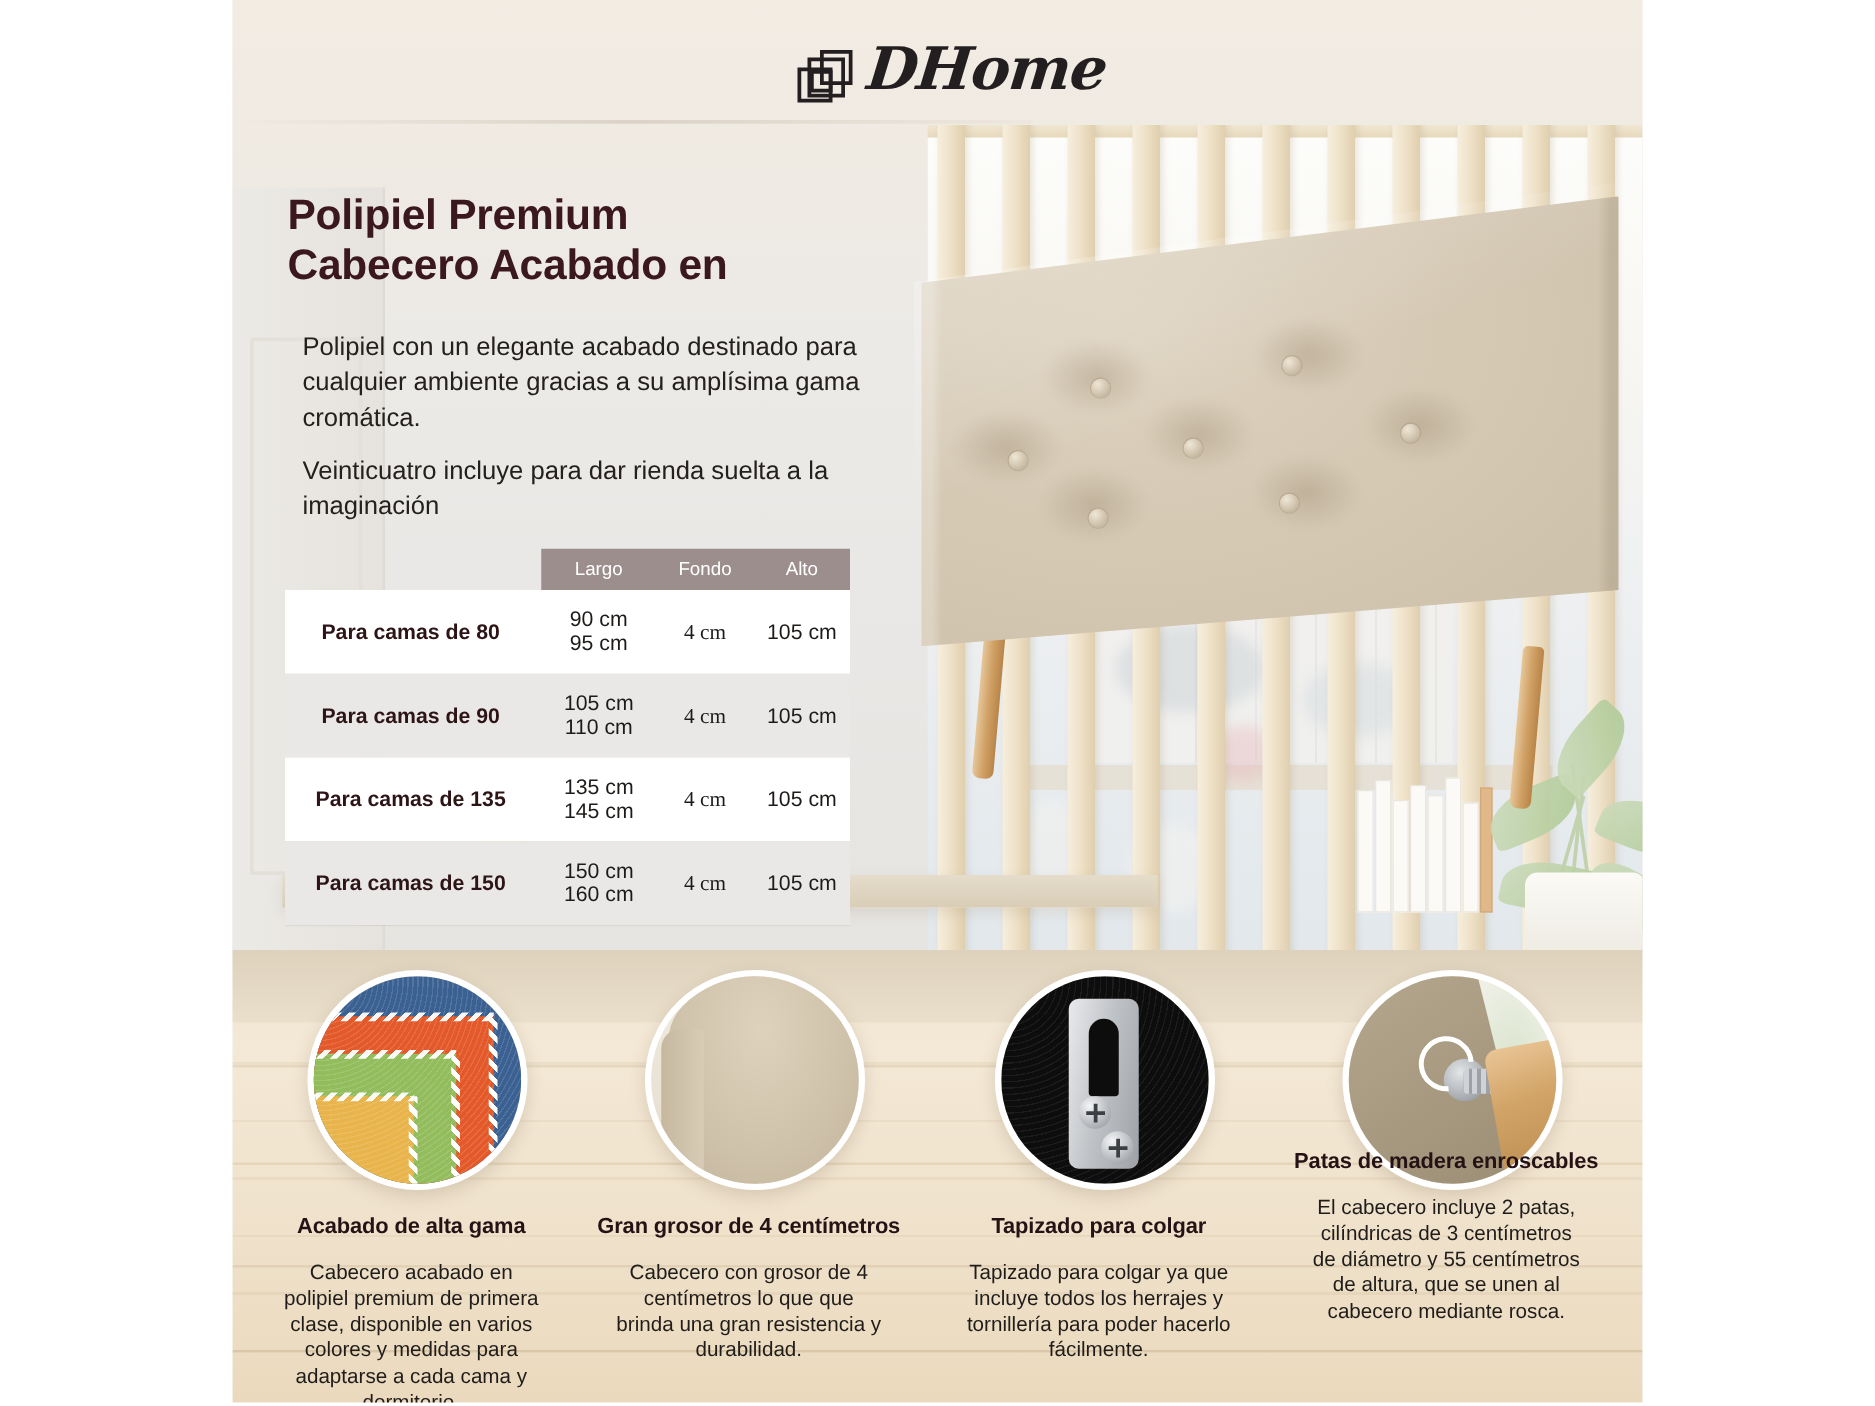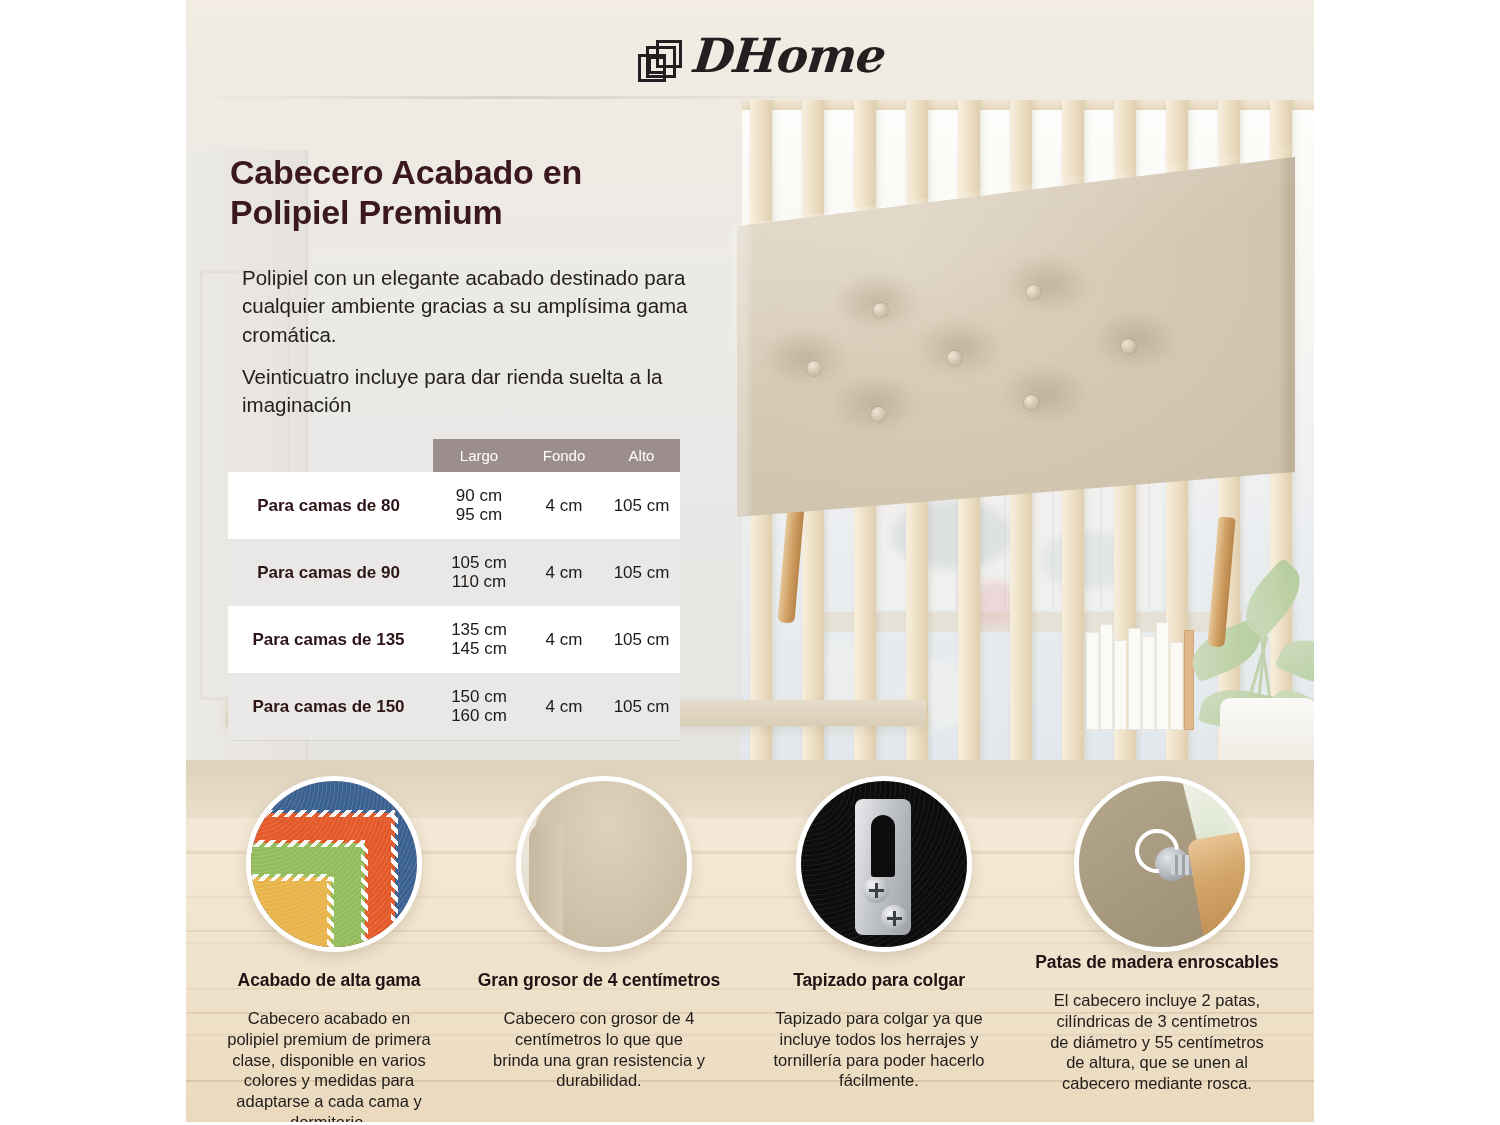--- a/index.html
+++ b/index.html
@@ -170,21 +170,21 @@
   }
   .spec-row.odd{background:#ffffff;}
   .spec-row.even{background:#e9e8e6;}
   .spec-row .rl{
     width:205px;text-align:center;font-size:17px;font-weight:700;color:#2d1417;
     padding-right:4px;box-sizing:border-box;
   }
   .spec-row .rv{
     width:92px;text-align:center;font-size:17px;color:#1d1a18;line-height:1.06;
   }
-  .spec-row .rv2{width:78px;text-align:center;font-size:17px;color:#1d1a18;}
+  .spec-row .rv2{width:78px;text-align:center;font-size:17px;color:#1d1a18;font-family:Liberation Serif, serif;}
   .spec-row .rv3{width:77px;text-align:center;font-size:17px;color:#1d1a18;}
   .spec-row .rv small{display:block;font-size:17px;}
 
   
   .headboard{
     position:absolute;left:545px;top:145px;width:570px;height:420px;
   }
   .hb-panel{
     position:absolute;left:6px;top:12px;width:558px;height:360px;
     background:
@@ -422,22 +422,22 @@
       <div class="squares">
         <i style="left:0;top:14px;width:22px;height:22px;"></i>
         <i style="left:8px;top:6px;width:24px;height:26px;"></i>
         <i style="left:18px;top:0;width:20px;height:22px;"></i>
         <i style="left:10px;top:16px;width:12px;height:12px;"></i>
       </div>
       <div class="word">DHome</div>
     </div>
 
     <div class="headline">
+      <div>Polipiel Premium</div>
       <div>Cabecero Acabado en</div>
-      <div>Polipiel Premium</div>
     </div>
 
     <div class="lede">
       <p>Polipiel con un elegante acabado destinado para cualquier ambiente gracias a su amplísima gama cromática.</p>
       <p>Veinticuatro incluye para dar rienda suelta a la imaginación</p>
     </div>
 
     <div class="spec">
       <div class="spec-head">
         <span class="c-largo">Largo</span>
@@ -531,19 +531,19 @@
       <p>Cabecero acabado en polipiel premium de primera clase, disponible en varios colores y medidas para adaptarse a cada cama y dormitorio.</p>
     </div>
     <div class="feat" style="left:288px;top:970px;">
       <h3>Gran grosor de 4 centímetros</h3>
       <p>Cabecero con grosor de 4 centímetros lo que que brinda una gran resistencia y durabilidad.</p>
     </div>
     <div class="feat" style="left:568px;top:970px;">
       <h3>Tapizado para colgar</h3>
       <p>Tapizado para colgar ya que incluye todos los herrajes y tornillería para poder hacerlo fácilmente.</p>
     </div>
-    <div class="feat" style="left:846px;top:952px;">
+    <div class="feat" style="left:846px;top:918px;">
       <h3>Patas de madera enroscables</h3>
       <p>El cabecero incluye 2 patas, cilíndricas de 3 centímetros de diámetro y 55 centímetros de altura, que se unen al cabecero mediante rosca.</p>
     </div>
 
   </div>
 </div>
 
 </body></html>

